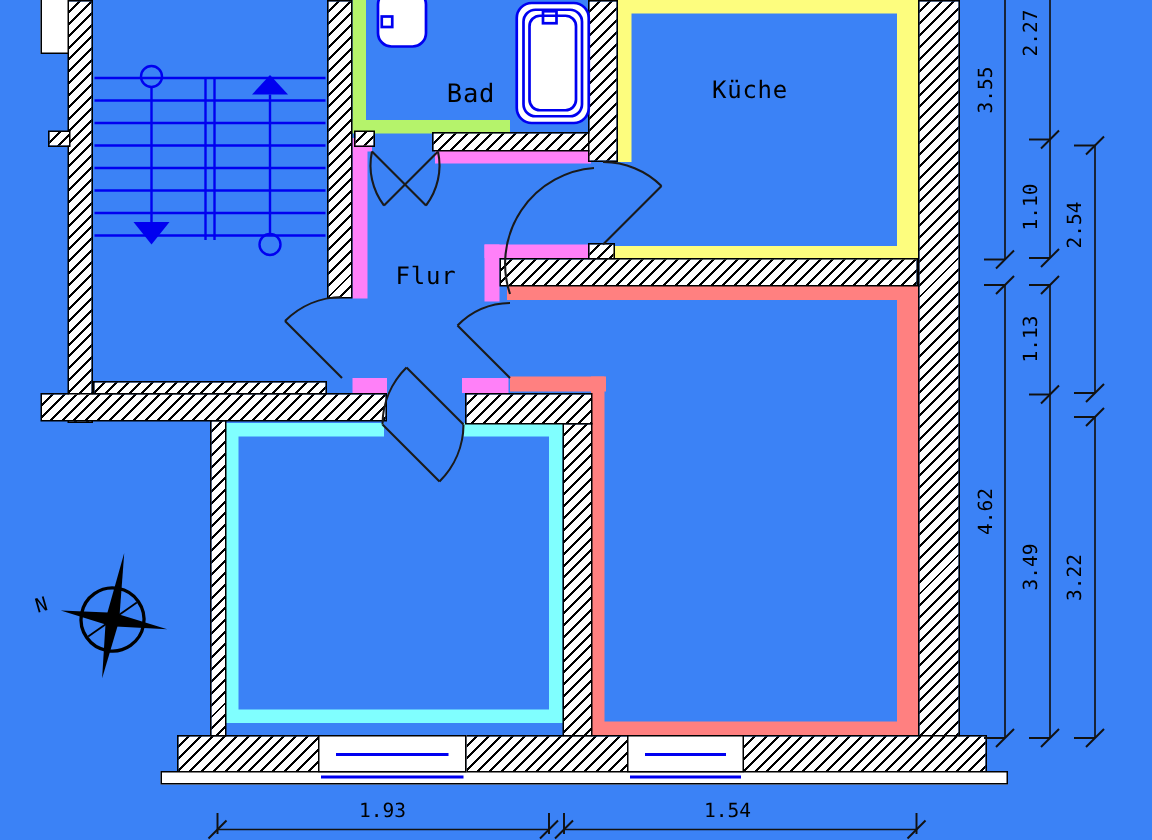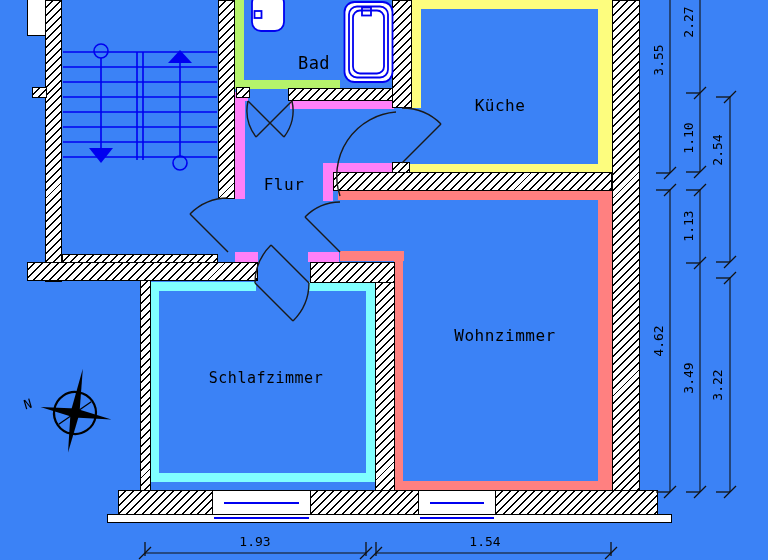--- a/index.html
+++ b/index.html
@@ -193,24 +193,22 @@
 
     <g transform="translate(75,413) rotate(10)">
       <circle r="21" fill="none" stroke="#000" stroke-width="2.2"></circle>
       <polygon points="0,-45 4.5,0 0,40 -4.5,0" fill="#000"></polygon>
       <polygon points="-35,0 0,-4.5 37,0 0,4.5" fill="#000"></polygon>
       <line x1="-14" y1="14" x2="14" y2="-14" stroke="#000" stroke-width="1.2"></line>
     </g>
   </svg>
 
   <div class="lbl" style="left:314px;top:63px;font-size:17px;">Bad</div>
-  <div class="lbl" style="left:500px;top:60px;font-size:16px;margin-top:45px;">Küche</div>
+  <div class="lbl" style="left:500px;top:60px;font-size:16px;">Küche</div>
   <div class="lbl" style="left:284px;top:184px;font-size:16px;">Flur</div>
-  <div class="lbl" style="left:505px;top:335px;font-size:16px;">Wohnzimmer</div>
-  <div class="lbl" style="left:266px;top:378px;font-size:15px;">Schlafzimmer</div>
   <div class="lbl" style="left:28px;top:404px;font-size:13px;transform:translate(-50%,-50%) rotate(-16deg);">N</div>
 
   <div class="dim v" style="left:658px;top:60px;">3.55</div>
   <div class="dim v" style="left:658px;top:341px;">4.62</div>
   <div class="dim v" style="left:688px;top:22px;">2.27</div>
   <div class="dim v" style="left:688px;top:138px;">1.10</div>
   <div class="dim v" style="left:688px;top:226px;">1.13</div>
   <div class="dim v" style="left:688px;top:378px;">3.49</div>
   <div class="dim v" style="left:717px;top:150px;">2.54</div>
   <div class="dim v" style="left:717px;top:385px;">3.22</div>

